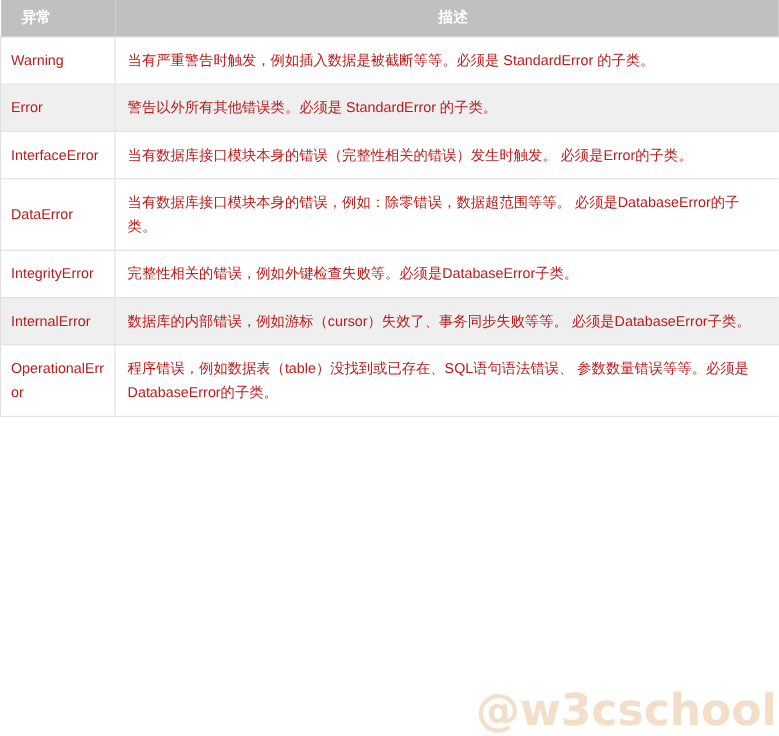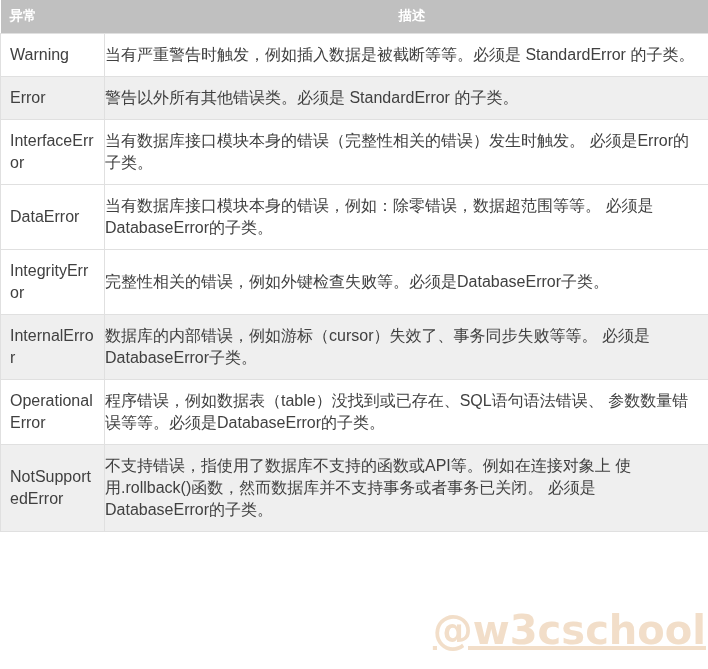--- a/index.html
+++ b/index.html
@@ -24,76 +24,75 @@
   }
   #exception-table col.col-exception { width: 104px; }
   #exception-table col.col-description { width: 604px; }
 
   #exception-table thead th {
     background: #c0c0c0;
     color: #ffffff;
     font-size: 13.5px;
     font-weight: bold;
     text-align: left;
-    padding: 8px 0 9px 9px;
+    padding: 8px 0 9px 19px;
     border: none;
     line-height: 1.2;
     height: 16px;
     vertical-align: middle;
   }
   #exception-table thead th.th-description {
     padding-left: 11px;
     text-align: center;
   }
 
   #exception-table tbody td {
     border: 1px solid #e0e0e0;
     border-left: none;
     border-right: 1px solid #e0e0e0;
-    font-size: 16px;
+    font-size: 13px;
     line-height: 22px;
     vertical-align: middle;
     padding: 10px 8px 10px 9px;
     word-wrap: break-word;
     overflow-wrap: break-word;
     word-break: break-all;
-    color: #404040;
+    color: #b91c1c;
   }
   #exception-table tbody td.cell-description {
-    padding-left: 0;
+    padding-left: 11px;
     padding-right: 12px;
     border-right: none;
     word-break: normal;
     overflow-wrap: break-word;
   }
   #exception-table tbody tr td:first-child {
     border-left: 1px solid #e0e0e0;
   }
   #exception-table tbody tr.row-even {
     background: #efefef;
     border-radius: 15px;
   }
   #exception-table tbody tr.row-odd {
     background: #ffffff;
   }
 
   #watermark {
     position: absolute;
     right: 2px;
-    bottom: 16px;
+    bottom: 0;
     font-size: 40px;
     font-weight: bold;
     color: #f0d9c0;
     opacity: 0.85;
     letter-spacing: 0px;
     z-index: 1;
     pointer-events: none;
     font-family: "DejaVu Sans", sans-serif;
     white-space: nowrap;
-    text-decoration: underline;
   }
 </style>
 </head>
 <body>
 
 <div id="watermark">@w3cschool</div>
 
 <table id="exception-table">
   <colgroup>
     <col class="col-exception">
@@ -127,18 +126,14 @@
         <td class="cell-description">完整性相关的错误，例如外键检查失败等。必须是DatabaseError子类。</td>
       </tr>
       <tr class="row-even">
         <td class="cell-exception">InternalError</td>
         <td class="cell-description">数据库的内部错误，例如游标（cursor）失效了、事务同步失败等等。 必须是DatabaseError子类。</td>
       </tr>
       <tr class="row-odd">
         <td class="cell-exception">OperationalError</td>
         <td class="cell-description">程序错误，例如数据表（table）没找到或已存在、SQL语句语法错误、 参数数量错误等等。必须是DatabaseError的子类。</td>
       </tr>
-      <tr class="row-even">
-        <td class="cell-exception">NotSupportedError</td>
-        <td class="cell-description">不支持错误，指使用了数据库不支持的函数或API等。例如在连接对象上 使用.rollback()函数，然而数据库并不支持事务或者事务已关闭。 必须是DatabaseError的子类。</td>
-      </tr>
     </tbody>
 </table>
 
 </body></html>

